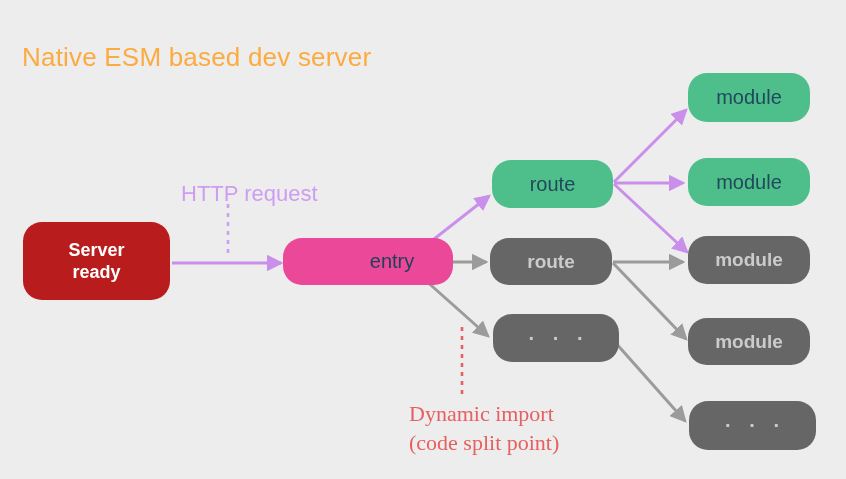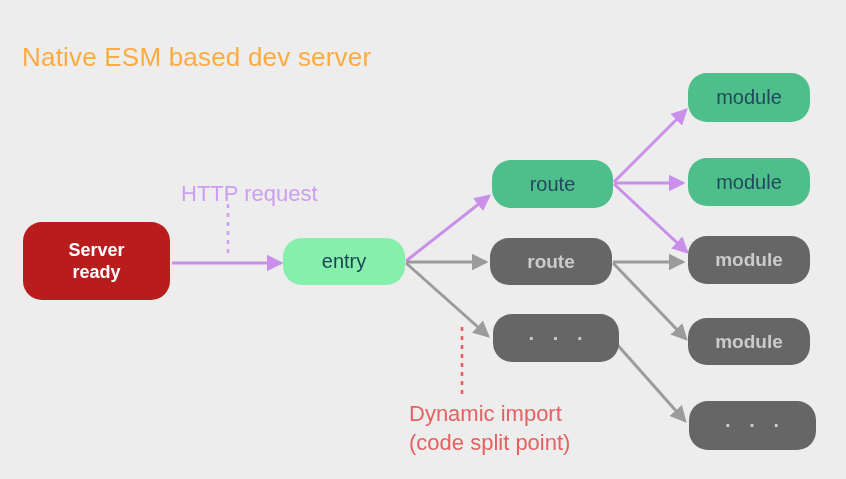--- a/index.html
+++ b/index.html
@@ -13,29 +13,29 @@
     font-size:26px; font-weight:500; color:#fcab40;
     letter-spacing:0.2px;
     margin-top:16px;
   }
   .node {
     position:absolute; display:flex; align-items:center; justify-content:center;
     border-radius:19px; text-align:center; white-space:pre-line;
     font-family:"Liberation Sans","DejaVu Sans",sans-serif;
   }
   .teal  { background:#b91c1c; color:#ffffff; font-size:18px; font-weight:700; line-height:1.25; }
-  .lightgreen { background:#86efac; color:#1c4355; font-size:20px; font-weight:500; }
+  .lightgreen { background:#ec4899; color:#1c4355; font-size:20px; font-weight:500;padding-left:48px; }
   .green { background:#4ebf8b; color:#21495c; font-size:20px; font-weight:500; }
   .gray  { background:#666667; color:#cbcbcb; font-size:19px; font-weight:700; }
   .dots  { letter-spacing:6px; font-weight:700; font-size:20px; padding-left:6px; }
   .annot {
     position:absolute; font-size:22px; line-height:1.3; white-space:pre-line;
   }
   .annot.purple { color:#ce9df1; }
-  .annot.red    { color:#e66060; }
+  .annot.red    { color:#e66060;font-family:Liberation Serif, serif; }
   #edge-layer { position:absolute; left:0; top:0; pointer-events:none; }
 </style>
 </head>
 <body>
 
 <div class="stage">
 
   <div class="title">Native ESM based dev server</div>
 
   <svg id="edge-layer" width="846" height="479">

